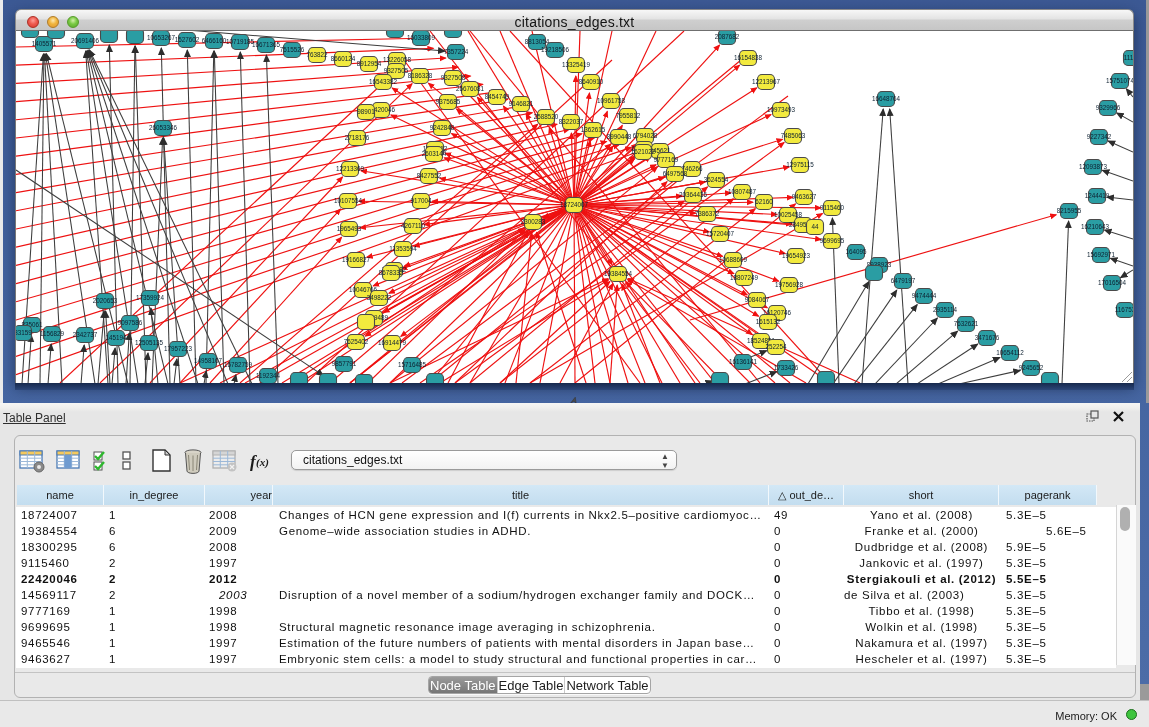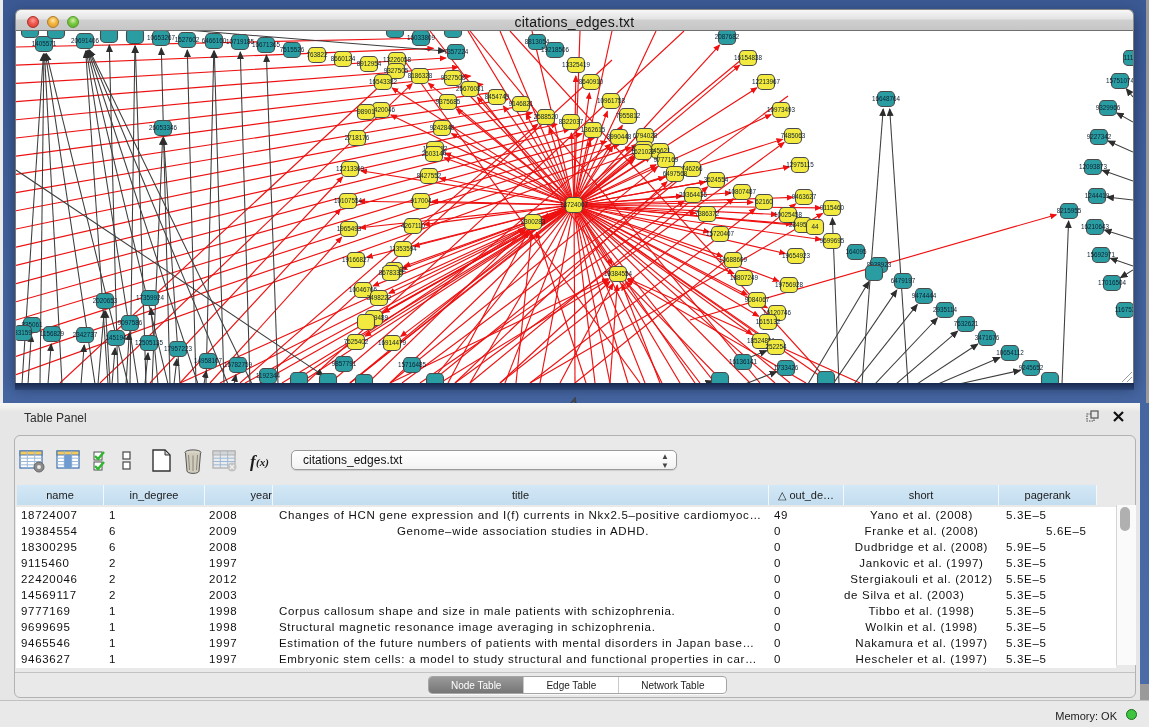--- a/index.html
+++ b/index.html
@@ -18,21 +18,21 @@
 .tl { position:absolute; top:6px; width:12px; height:12px; border-radius:50%; }
 .tl.r { left:11px; background:radial-gradient(circle at 50% 35%,#ff9d97 0%,#ee5a50 45%,#d6362c 100%); border:1px solid #ad2e24;}
 .tl.y { left:31px; background:radial-gradient(circle at 50% 35%,#ffe9b0 0%,#f0b43c 45%,#e09635 100%); border:1px solid #b07c28;}
 .tl.g { left:51px; background:radial-gradient(circle at 50% 35%,#d2f0a8 0%,#79c943 45%,#5aa52a 100%); border:1px solid #569b2a;}
 .canvas { position:absolute; left:0; top:22px; width:1119px; height:352px;
           background:#ffffff; border-left:1px solid #777; border-right:1px solid #777; }
 .winshadow { position:absolute; left:15px; top:383px; width:1119px; height:7px;
              background:linear-gradient(180deg,#17294d, #2c4679); }
 .tablepanel { position:absolute; left:0; top:403px; width:1140px; height:297px;
               background:linear-gradient(180deg,#f6f6f4 0px,#efefed 5px,#e6e6e6 9px); }
-.tp-title { position:absolute; left:24px; top:8px; font-size:12px; color:#2e2e2e; }
+.tp-title { position:absolute; left:3px; top:8px; font-size:12px; color:#2e2e2e;text-decoration:underline; }
 .tp-icons { position:absolute; right:14px; top:7px; }
 .inner { position:absolute; left:14px; top:32px; width:1122px; height:263px;
          background:#e9e9e9; border:1px solid #b2b2b2; border-radius:6px; }
 .toolbar { position:absolute; left:0; top:0; width:100%; height:40px; }
 .dropdown { position:absolute; left:276px; top:14px; width:386px; height:20px;
             background:linear-gradient(180deg,#ffffff,#f2f2f2); border:1px solid #9a9a9a;
             border-radius:5px; font-size:12px; color:#111; line-height:18px;
             padding-left:11px; box-shadow:0 1px 1px rgba(0,0,0,.12); }
 .dd-arrows { position:absolute; right:7px; top:1px; font-size:8px; color:#444; line-height:9px; text-align:center;}
 .thead { position:absolute; left:1px; top:49px; height:20px; }
@@ -41,21 +41,21 @@
       line-height:20px; }
 .tbody { position:absolute; left:1px; top:71px; width:1100px; height:161px; background:#fff; }
 .row { position:absolute; left:0; width:1100px; height:16px; font-size:11.5px; letter-spacing:0.68px; color:#101010; }
 .c { position:absolute; top:0; height:16px; line-height:16px; white-space:nowrap; overflow:hidden; }
 .scroll { position:absolute; left:1101px; top:69px; width:20px; height:160px; background:#fafafa; border-left:1px solid #d5d5d5;}
 .thumb { position:absolute; left:3px; top:2px; width:10px; height:24px; background:#b0b0b0; border-radius:5px; }
 .sep { position:absolute; left:0; top:236px; width:1120px; height:1px; background:#c3c3c3; }
 .tabs { position:absolute; left:413px; top:240px; height:18px; border:1px solid #a5a5a5;
         border-radius:4px; background:#fff; overflow:hidden; display:flex;
         box-shadow:0 1px 0 rgba(255,255,255,.7); }
-.tab { font-size:10px; line-height:17px; padding:0 22px; color:#1c1c1c; }
+.tab { font-size:13px; line-height:17px; padding:0 1px; color:#1c1c1c; }
 .tab.sel { background:linear-gradient(180deg,#9a9a9a,#767676); color:#fff; }
 .tab.mid { border-left:1px solid #c9c9c9; border-right:1px solid #c9c9c9; }
 .statusbar { position:absolute; left:0; top:700px; width:1149px; height:27px; background:#e9e9e9;
              border-top:1px solid #c0c0c0; }
 .mem { position:absolute; right:32px; top:9px; font-size:11px; color:#1c1c1c; }
 .memdot { position:absolute; right:12px; top:8px; width:11px; height:11px; border-radius:50%;
           background:#3ec43e; border:1.5px solid #1d6e1d; }
 </style>
 </head>
 <body>
@@ -681,62 +681,62 @@
           <div class="c" style="left:193px;width:62px;">2008</div>
           <div class="c" style="left:263px;width:488px;">Changes of HCN gene expression and I(f) currents in Nkx2.5–positive cardiomyoc…</div>
           <div class="c" style="left:758px;width:68px;">49</div>
           <div class="c" style="left:828px;width:155px;text-align:center;">Yano et al. (2008)</div>
           <div class="c" style="left:990px;width:95px;">5.3E–5</div>
         </div>
 <div class="row" style="top:16px;">
           <div class="c" style="left:5px;width:82px;">19384554</div>
           <div class="c" style="left:93px;width:90px;">6</div>
           <div class="c" style="left:193px;width:62px;">2009</div>
-          <div class="c" style="left:263px;width:488px;text-align:center;">Genome–wide association studies in ADHD.</div>
-          <div class="c" style="left:758px;width:68px;">0</div>
-          <div class="c" style="left:828px;width:155px;text-align:center;">Franke et al. (2008)</div>
+          <div class="c" style="left:263px;width:488px;">Genome–wide association studies in ADHD.</div>
+          <div class="c" style="left:758px;width:68px;">0</div>
+          <div class="c" style="left:828px;width:155px;text-align:center;">Franke et al. (2000)</div>
           <div class="c" style="left:990px;width:95px;margin-left:40px;">5.6E–5</div>
         </div>
 <div class="row" style="top:32px;">
           <div class="c" style="left:5px;width:82px;">18300295</div>
           <div class="c" style="left:93px;width:90px;">6</div>
           <div class="c" style="left:193px;width:62px;">2008</div>
           <div class="c" style="left:758px;width:68px;">0</div>
           <div class="c" style="left:828px;width:155px;text-align:center;">Dudbridge et al. (2008)</div>
           <div class="c" style="left:990px;width:95px;">5.9E–5</div>
         </div>
 <div class="row" style="top:48px;">
           <div class="c" style="left:5px;width:82px;">9115460</div>
           <div class="c" style="left:93px;width:90px;">2</div>
           <div class="c" style="left:193px;width:62px;">1997</div>
           <div class="c" style="left:758px;width:68px;">0</div>
           <div class="c" style="left:828px;width:155px;text-align:center;">Jankovic et al. (1997)</div>
           <div class="c" style="left:990px;width:95px;">5.3E–5</div>
         </div>
-<div class="row" style="top:64px;">
+<div class="row" style="top:64px;font-weight:bold;">
           <div class="c" style="left:5px;width:82px;">22420046</div>
           <div class="c" style="left:93px;width:90px;">2</div>
           <div class="c" style="left:193px;width:62px;">2012</div>
           <div class="c" style="left:758px;width:68px;">0</div>
           <div class="c" style="left:828px;width:155px;text-align:center;">Stergiakouli et al. (2012)</div>
           <div class="c" style="left:990px;width:95px;">5.5E–5</div>
         </div>
 <div class="row" style="top:80px;">
           <div class="c" style="left:5px;width:82px;">14569117</div>
           <div class="c" style="left:93px;width:90px;">2</div>
-          <div class="c" style="left:193px;width:62px;">2003</div>
+          <div class="c" style="left:203px;width:62px;font-style:italic;">2003</div>
+          <div class="c" style="left:263px;width:488px;">Disruption of a novel member of a sodium/hydrogen exchanger family and DOCK…</div>
           <div class="c" style="left:758px;width:68px;">0</div>
           <div class="c" style="left:828px;width:155px;text-align:left;">de Silva et al. (2003)</div>
           <div class="c" style="left:990px;width:95px;">5.3E–5</div>
         </div>
 <div class="row" style="top:96px;">
           <div class="c" style="left:5px;width:82px;">9777169</div>
           <div class="c" style="left:93px;width:90px;">1</div>
           <div class="c" style="left:193px;width:62px;">1998</div>
-          <div class="c" style="left:263px;width:488px;">Corpus callosum shape and size in male patients with schizophrenia.</div>
           <div class="c" style="left:758px;width:68px;">0</div>
           <div class="c" style="left:828px;width:155px;text-align:center;">Tibbo et al. (1998)</div>
           <div class="c" style="left:990px;width:95px;">5.3E–5</div>
         </div>
 <div class="row" style="top:112px;">
           <div class="c" style="left:5px;width:82px;">9699695</div>
           <div class="c" style="left:93px;width:90px;">1</div>
           <div class="c" style="left:193px;width:62px;">1998</div>
           <div class="c" style="left:263px;width:488px;">Structural magnetic resonance image averaging in schizophrenia.</div>
           <div class="c" style="left:758px;width:68px;">0</div>

